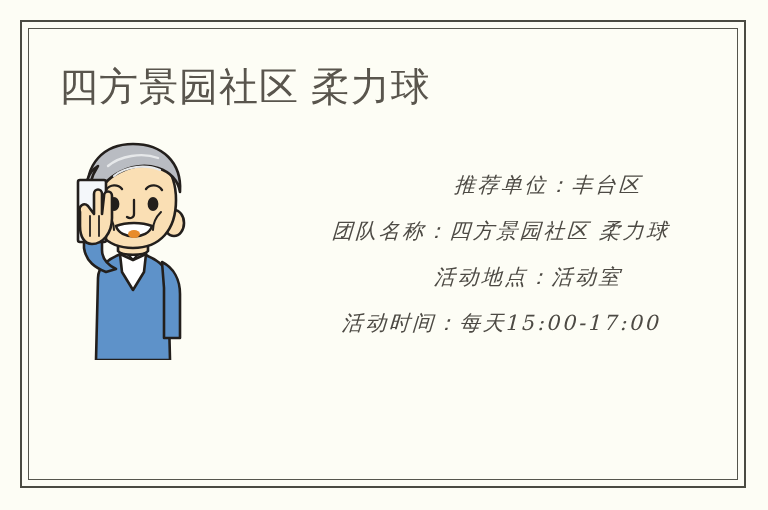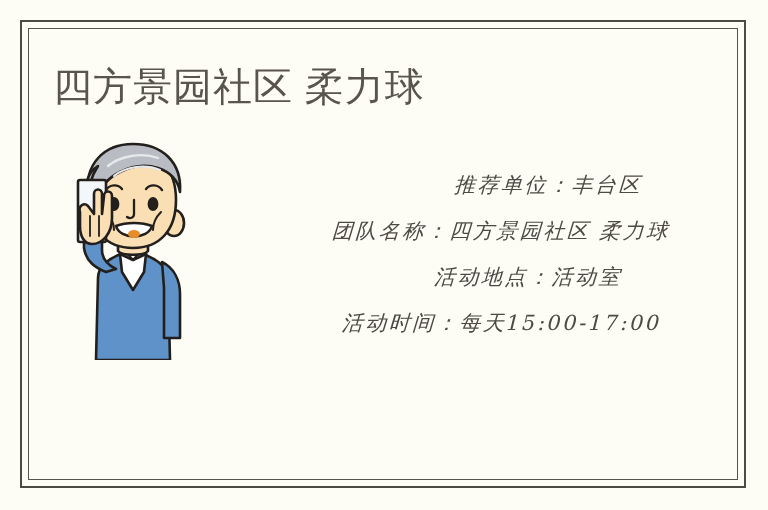--- a/index.html
+++ b/index.html
@@ -39,21 +39,21 @@
     width: 710px;
     height: 452px;
     border: 1px solid #55554c;
     box-sizing: border-box;
     pointer-events: none;
   }
 
   
   .poster-title {
     position: absolute;
-    left: 53px;
+    left: 59px;
     top: 62px;
     font-size: 39px;
     line-height: 50px;
     letter-spacing: 1px;
     color: #59554d;
     font-family: "Liberation Sans", "DejaVu Sans", sans-serif;
     white-space: nowrap;
   }
 
   

